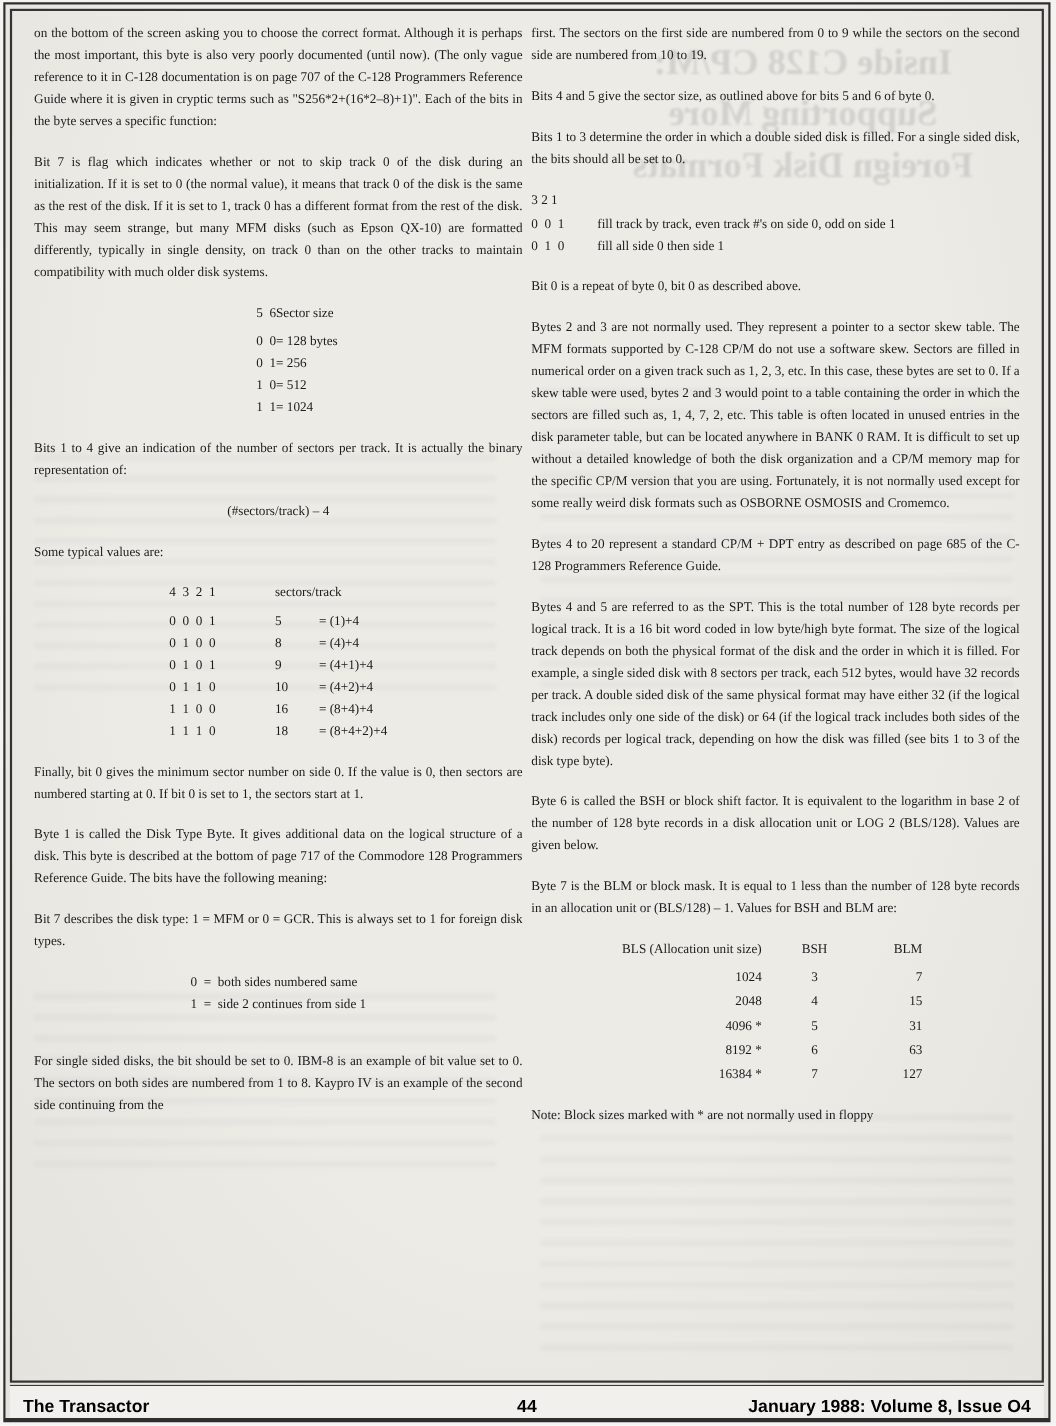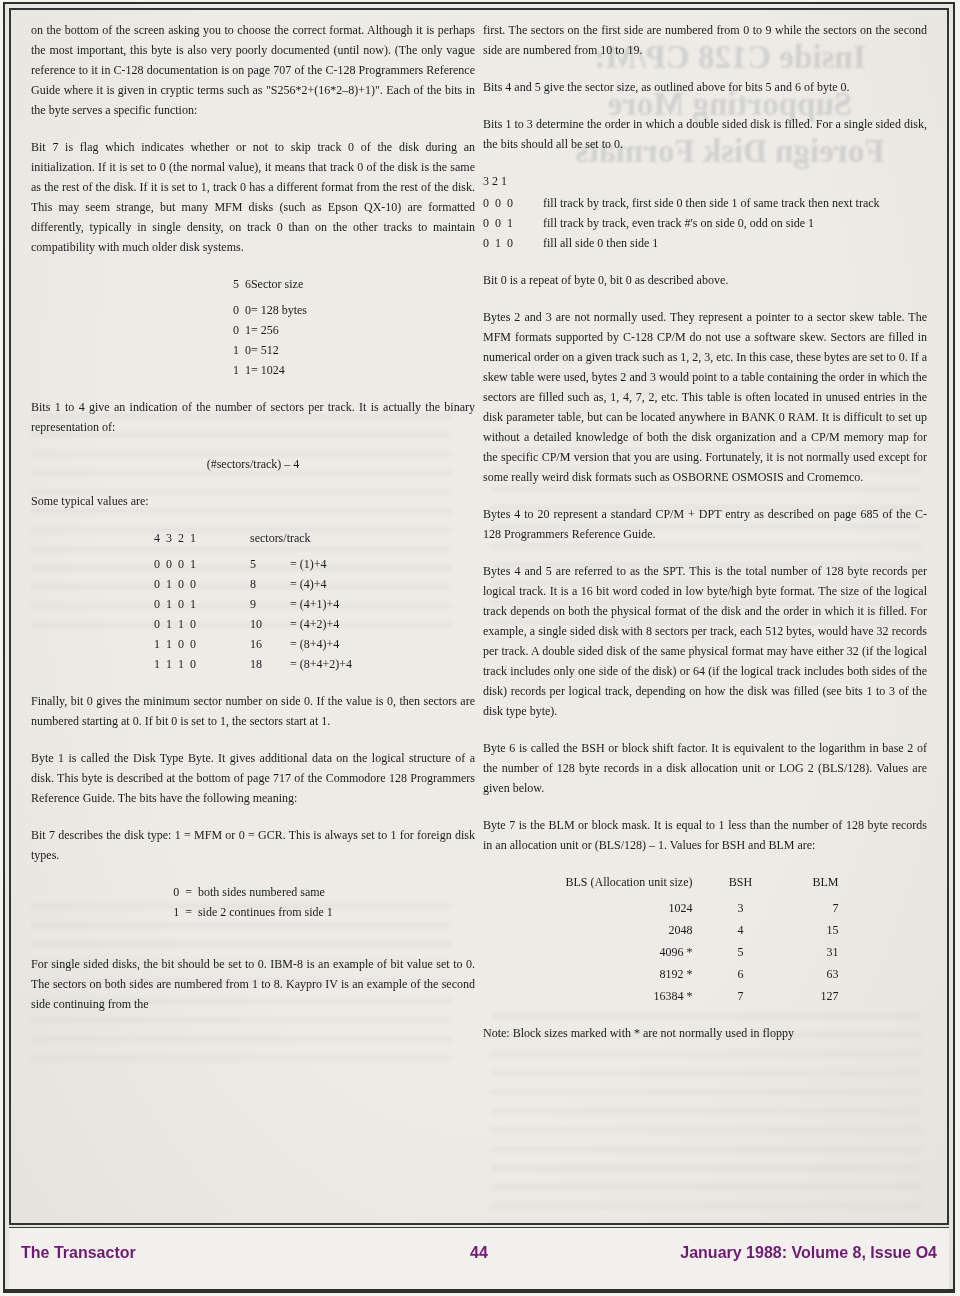--- a/index.html
+++ b/index.html
@@ -76,24 +76,24 @@
   .smudge.s2{left:480px;top:330px;width:430px;height:300px;}
   .smudge.s3{left:480px;top:990px;width:430px;height:230px;}
   .smudge.s4{left:20px;top:880px;width:420px;height:180px;}
   
   .footer{
     flex:0 0 auto;
     margin:2px 4px 0 4px;
     height:29px;
     background:#f2f0ec;
     border-top:1px solid #3a3a3a;
-    display:flex;align-items:flex-start;
+    display:flex;align-items:flex-end;
     font-family:"Liberation Sans","DejaVu Sans",sans-serif;
     font-weight:bold;font-size:16px;
-    padding:16px 12px;color:#701a75;
+    padding:0 12px;color:#000000;
   }
   .footer .f-left{flex:1;text-align:left;}
   .footer .f-center{flex:0 0 auto;text-align:center;}
   .footer .f-right{flex:1;text-align:right;}
 </style>
 </head>
 <body>
 
 <div class="page">
   <div class="outer-frame">
@@ -190,24 +190,20 @@
         <p>For single sided disks, the bit should be set to 0. IBM-8 is an example of bit value set to 0. The sectors on both sides are numbered from 1 to 8. Kaypro IV is an example of the second side continuing from the</p>
       </div>
 
       <div class="col">
         <p>first. The sectors on the first side are numbered from 0 to 9 while the sectors on the second side are numbered from 10 to 19.</p>
         <p>Bits 4 and 5 give the sector size, as outlined above for bits 5 and 6 of byte 0.</p>
         <p>Bits 1 to 3 determine the order in which a double sided disk is filled. For a single sided disk, the bits should all be set to 0.</p>
 
         <div class="fill-tbl">
           <div class="fhead">3  2  1</div>
-          <div class="frow">
-            <span class="fbits">0  0  0</span>
-            <span class="ftext">fill track by track, first side 0 then side 1 of same track then next track</span>
-          </div>
           <div class="frow">
             <span class="fbits">0  0  1</span>
             <span class="ftext">fill track by track, even track #'s on side 0, odd on side 1</span>
           </div>
           <div class="frow">
             <span class="fbits">0  1  0</span>
             <span class="ftext">fill all side 0 then side 1</span>
           </div>
         </div>
 

